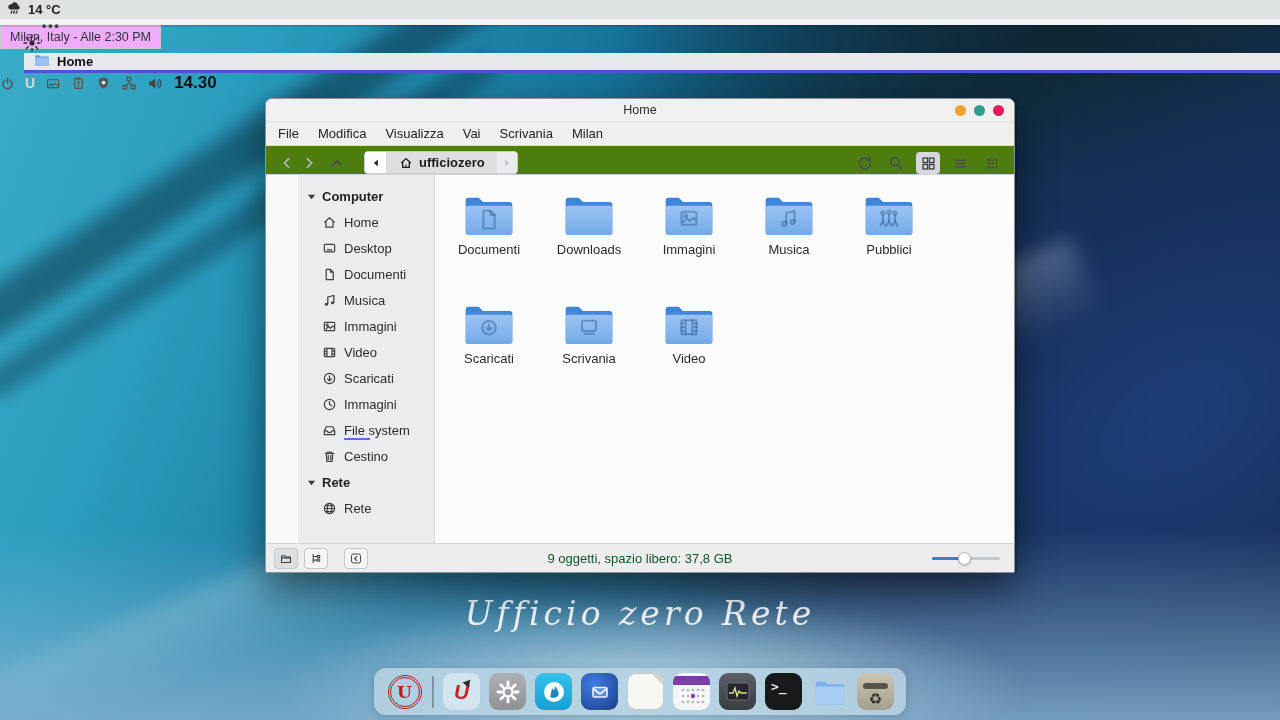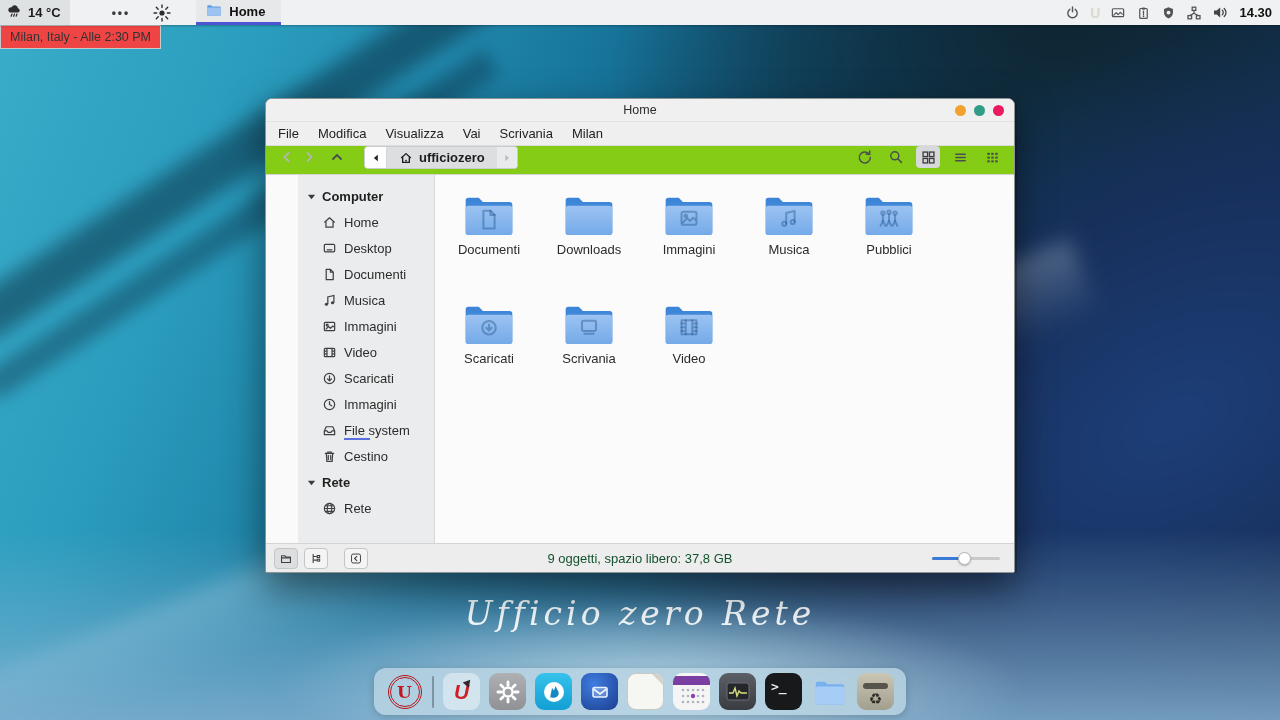--- a/index.html
+++ b/index.html
@@ -22,47 +22,47 @@
     background:rgba(8,42,62,.38); transform:rotate(-33deg); filter:blur(8px); }
   .wp-lightstreak { width:1250px; height:80px; left:-120px; top:470px;
     background:linear-gradient(rgba(235,248,255,.28), rgba(235,248,255,0)); transform:rotate(-22deg); filter:blur(10px); }
   .wp-bottom { left:0; right:0; bottom:0; height:190px;
     background:linear-gradient(to top, rgba(130,175,208,.85), rgba(130,175,208,0)); }
   .wp-glow { width:760px; height:180px; left:270px; top:600px;
     background:radial-gradient(ellipse at center, rgba(183,214,231,.95), rgba(160,198,220,0) 70%); filter:blur(8px); }
 
   
   .topbar { position:absolute; left:0; top:0; width:1280px; height:25px; background:#eff1f2;
-    display:flex; align-items:stretch; z-index:50; font-size:13px; color:#222; box-shadow:0 1px 2px rgba(0,0,0,.25); }
+    display:flex; align-items:stretch; z-index:50; font-size:13px; color:#222; box-shadow:0 1px 2px rgba(0,0,0,.25);flex-direction:column; }
   .weather { display:flex; align-items:center; gap:5px; padding:0 9px 0 6px; background:#dfe2e3; font-weight:600; color:#1d1d1d; }
   .tb-dots { display:flex; align-items:center; margin-left:42px; color:#3a3a3a; font-size:12px; letter-spacing:2px; font-weight:bold; }
   .tb-bright { display:flex; align-items:center; margin-left:22px; }
   .taskbtn { display:flex; align-items:center; gap:7px; margin-left:24px; padding:0 16px 0 10px;
     background:#e6e8e9; border-bottom:3px solid #4a55cf; font-weight:bold; color:#111; }
   .tb-spacer { flex:1; }
   .tray { display:flex; align-items:center; gap:10px; padding-right:8px; }
   .tray svg { display:block; }
   .tray-u { font-weight:bold; font-size:14px; color:#d9d9ce; }
-  .tb-clock { font-weight:bold; font-size:13px; color:#111; }
-
-  .tooltip { position:absolute; left:0; top:25px; z-index:49; background:#ef4444; border:1px solid #c6cacc;
+  .tb-clock { font-weight:bold; font-size:17px; color:#111; }
+
+  .tooltip { position:absolute; left:0; top:25px; z-index:49; background:#f0abfc; border:1px solid #c6cacc;
     padding:4px 9px; font-size:12.5px; color:#333; }
 
   
   .window { position:absolute; left:265px; top:98px; width:750px; height:475px; z-index:20;
     display:flex; flex-direction:column; background:#fafafa; border:1px solid #8e9396; border-radius:7px 7px 2px 2px;
     box-shadow:0 16px 38px rgba(0,0,0,.5), 2px 0 0 rgba(20,20,30,.35); overflow:hidden; }
   .titlebar { height:23px; background:#f0f0f0; display:flex; align-items:center; position:relative;
     border-bottom:1px solid #e2e2e2; flex:0 0 auto; }
   .title-text { position:absolute; left:0; right:0; text-align:center; font-size:12.5px; color:#2c2c2c; }
   .tb-btns { position:absolute; right:10px; display:flex; gap:8px; }
   .tb-btn { width:11px; height:11px; border-radius:50%; }
   .menubar { height:24px; background:#efefef; display:flex; align-items:center; gap:19px; padding:0 12px;
     font-size:13px; color:#222; border-bottom:1px solid #dcdcdc; flex:0 0 auto; }
-  .toolbar { height:29px; background:#84cc16; display:flex; align-items:flex-start; padding:0 10px;
+  .toolbar { height:29px; background:#4d7c0f; display:flex; align-items:flex-end; padding:0 10px;
     border-bottom:1px solid #d3d3d3; flex:0 0 auto; }
   .navbtn { display:flex; align-items:center; justify-content:center; width:22px; height:22px; }
   .pathbar { display:flex; align-items:stretch; height:23px; margin-left:16px; border:1px solid #c9cbcc;
     border-radius:4px; overflow:hidden; background:#fff; }
   .path-prev { width:22px; display:flex; align-items:center; justify-content:center; background:#fdfdfd; border-right:1px solid #d6d8d9; }
   .path-seg { display:flex; align-items:center; gap:6px; background:#dcdedf; padding:0 12px; font-size:13px; font-weight:bold; color:#1c1c1c; }
   .path-next { width:20px; display:flex; align-items:center; justify-content:center; background:#e9ebec; }
   .tool-spacer { flex:1; }
   .toolicons { display:flex; align-items:center; gap:8px; }
   .toolicon { display:flex; align-items:center; justify-content:center; width:24px; height:22px; border-radius:4px; }

